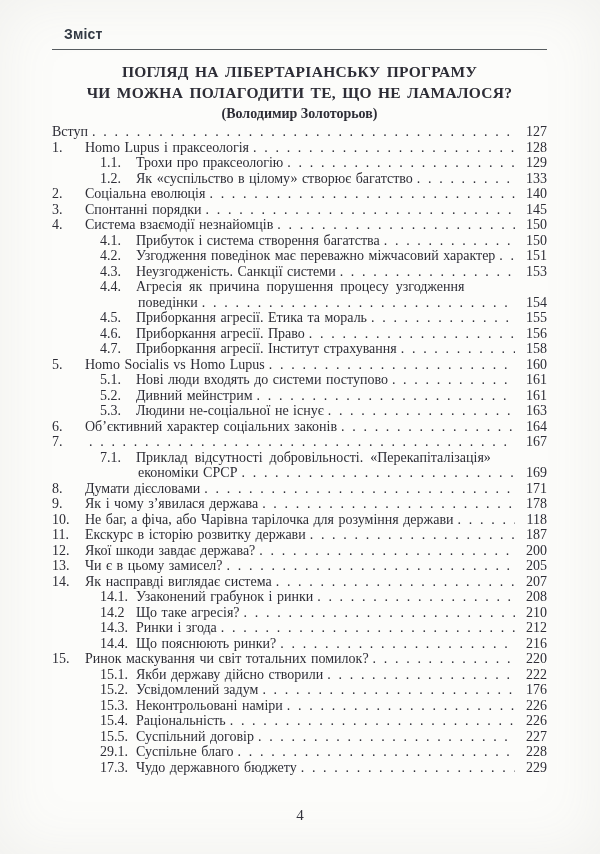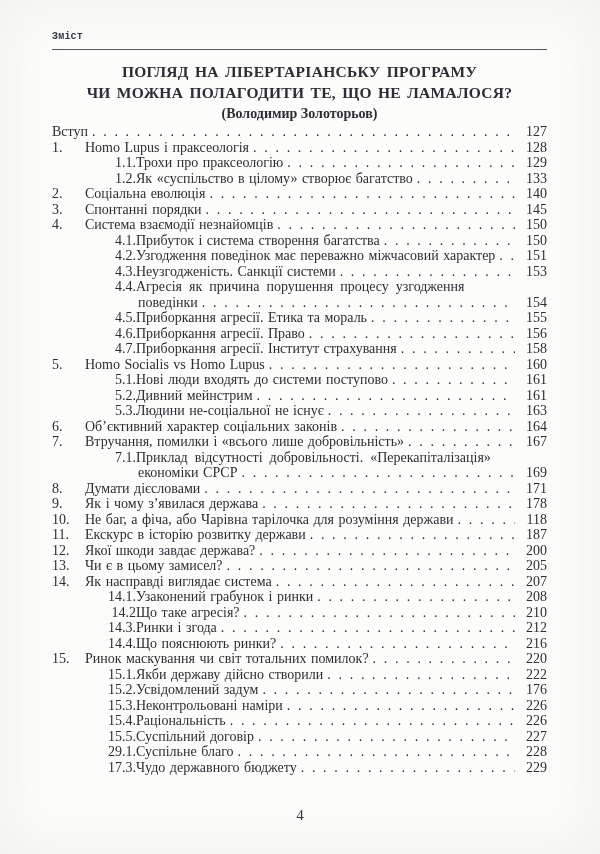--- a/index.html
+++ b/index.html
@@ -5,39 +5,39 @@
   html,body{margin:0;padding:0;background:#e8e8e6;}
   .page{
     position:relative;width:600px;height:854px;margin:0 auto;
     background:#fcfcfa;color:#2d2d36;overflow:hidden;
     font-family:"Liberation Serif",serif;
     box-shadow:inset 0 0 60px rgba(140,140,130,.10);
   }
   
   .running-head{position:absolute;left:52px;right:53px;top:25px;}
   .rh-label{
-    font-family:Liberation Mono, monospace;font-weight:bold;
-    font-size:10px;color:#333a44;letter-spacing:.2px;
+    font-family:Liberation Sans, sans-serif;font-weight:bold;
+    font-size:14px;color:#333a44;letter-spacing:.2px;margin-left:12px;
   }
   .rh-rule{margin-top:6px;border-top:1.4px solid #575c60;}
 
   
   .title-block{position:absolute;left:40px;right:41px;top:61px;text-align:center;font-weight:bold;}
   .title-line{font-size:15.5px;line-height:21px;letter-spacing:.3px;word-spacing:2px;}
   .title-author{font-size:14px;line-height:19px;margin-top:1px;}
 
   
   .toc{position:absolute;left:52px;right:53px;top:124px;}
   .toc-row{
     display:flex;align-items:baseline;white-space:nowrap;
     font-size:14px;line-height:15.5px;word-spacing:1px;
   }
   .toc-num{flex:0 0 33px;}
   .lvl1{padding-left:48px;}
-  .lvl1 .toc-num{flex:0 0 36px;text-align:right;}
+  .lvl1 .toc-num{flex:0 0 36px;}
   .cont{padding-left:86px;}
   .wide .toc-text{word-spacing:3.5px;}
   .toc-text{flex:0 0 auto;}
   .leader{
     flex:1 1 auto;min-width:8px;overflow:hidden;
     text-align:right;margin-left:4px;margin-right:2px;
     letter-spacing:1.6px;color:#2d2d36;
   }
   .page-num{flex:0 0 auto;min-width:27px;text-align:right;padding-left:3px;}
 
@@ -172,21 +172,20 @@
         <span class="page-num">163</span>
       </div>
       <div class="toc-row">
         <span class="toc-num">6.</span>
         <span class="toc-text">Об’єктивний характер соціальних законів</span>
         <span class="leader">. . . . . . . . . . . . . . . . . . . . . . . . . . . . . . . . . . . . . . . . . . . . . . . . . . . . . . . . . . . . . . . . . . . . . . . . . . . . . . . .</span>
         <span class="page-num">164</span>
       </div>
       <div class="toc-row">
         <span class="toc-num">7.</span>
-        <span class="toc-text">Втручання, помилки і «всього лише добровільність»</span>
         <span class="leader">. . . . . . . . . . . . . . . . . . . . . . . . . . . . . . . . . . . . . . . . . . . . . . . . . . . . . . . . . . . . . . . . . . . . . . . . . . . . . . . .</span>
         <span class="page-num">167</span>
       </div>
       <div class="toc-row lvl1 wide">
         <span class="toc-num">7.1.</span>
         <span class="toc-text">Приклад відсутності добровільності. «Перекапіталізація»</span>
       </div>
       <div class="toc-row cont">
         <span class="toc-text">економіки СРСР</span>
         <span class="leader">. . . . . . . . . . . . . . . . . . . . . . . . . . . . . . . . . . . . . . . . . . . . . . . . . . . . . . . . . . . . . . . . . . . . . . . . . . . . . . . .</span>

